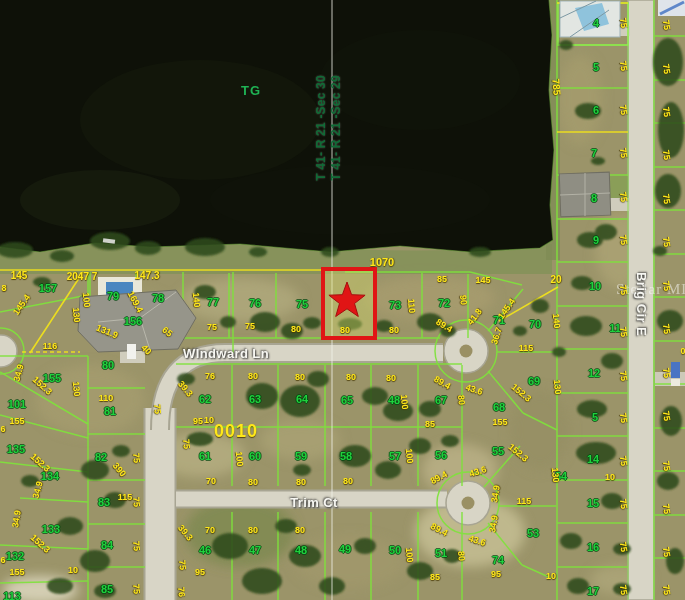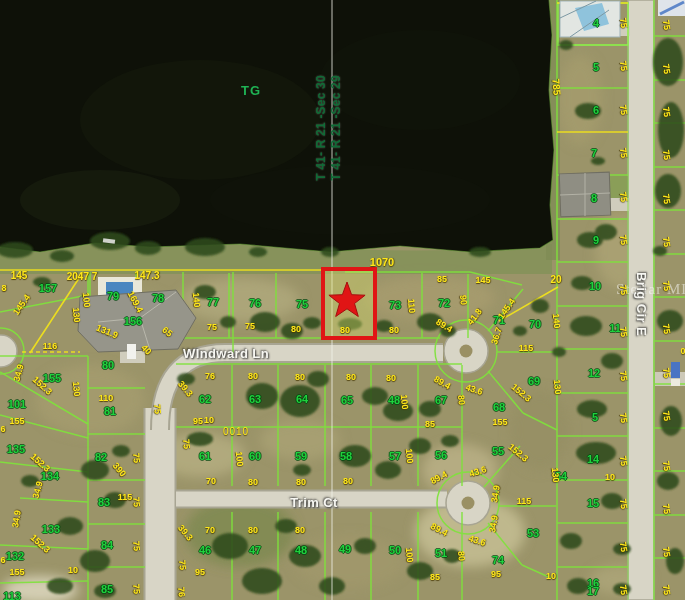--- a/index.html
+++ b/index.html
@@ -21,21 +21,21 @@
   }
   .street{
     color:var(--street);font-weight:bold;font-size:13px;letter-spacing:.4px;
     text-shadow:1px 1px 2px rgba(40,40,40,.9),-1px -1px 2px rgba(40,40,40,.7);
   }
   .section{
     color:var(--section);font-weight:bold;font-size:12px;letter-spacing:.2px;
     text-shadow:0 0 2px rgba(235,240,230,.35);
   }
   .tg{position:absolute;transform:translate(-50%,-50%);color:#1fb254;font-weight:bold;font-size:13px;letter-spacing:1px;}
-  .code{position:absolute;transform:translate(-50%,-50%);color:var(--dim);font-weight:normal;font-size:10px;letter-spacing:1px;
+  .code{position:absolute;transform:translate(-50%,-50%);color:var(--dim);font-weight:bold;font-size:18px;letter-spacing:1px;
     text-shadow:0 1px 1px rgba(70,55,0,.85);}
   .watermark{position:absolute;left:616px;top:289px;transform:translate(0,-50%);
     color:rgba(255,255,255,.5);font-family:"Liberation Serif",serif;font-size:15px;letter-spacing:1px;white-space:nowrap;}
 </style>
 </head>
 <body>
 
 <div id="stage">
 <svg width="685" height="600" viewBox="0 0 685 600">
   <defs>
@@ -359,21 +359,21 @@
       <span class="lbl pnum" style="left: 596px; top: 110px;">6</span>
       <span class="lbl pnum" style="left: 594px; top: 153px;">7</span>
       <span class="lbl pnum" style="left: 594px; top: 198px;">8</span>
       <span class="lbl pnum" style="left: 596px; top: 240px;">9</span>
       <span class="lbl pnum" style="left: 595px; top: 286px;">10</span>
       <span class="lbl pnum" style="left: 595px; top: 328px; margin-left: 20px;">11</span>
       <span class="lbl pnum" style="left: 594px; top: 373px;">12</span>
       <span class="lbl pnum" style="left: 595px; top: 417px;">5</span>
       <span class="lbl pnum" style="left: 593px; top: 459px;">14</span>
       <span class="lbl pnum" style="left: 593px; top: 503px;">15</span>
-      <span class="lbl pnum" style="left: 593px; top: 547px; margin-top: 36px;">16</span>
+      <span class="lbl pnum" style="left: 593px; top: 547px;">16</span>
       <span class="lbl pnum" style="left: 593px; top: 591px;">17</span>
       <span class="lbl dim" style="left: 19px; top: 276px; font-size: 10px;">145</span>
       <span class="lbl dim" style="left: 82px; top: 277px; font-size: 10px;">2047 7</span>
       <span class="lbl dim" style="left: 147px; top: 276px; font-size: 10px;">147.3</span>
       <span class="lbl dim" style="left: 382px; top: 262px; font-size: 11px;">1070</span>
       <span class="lbl dim" style="left: 4px; top: 288px;">8</span>
       <span class="lbl dim" style="left: 86px; top: 300px; transform: translate(-50%, -50%) rotate(85deg);">100</span>
       <span class="lbl dim" style="left: 76px; top: 315px; transform: translate(-50%, -50%) rotate(85deg);">130</span>
       <span class="lbl dim" style="left: 196px; top: 300px; transform: translate(-50%, -50%) rotate(85deg);">140</span>
       <span class="lbl dim" style="left: 411px; top: 306px; transform: translate(-50%, -50%) rotate(85deg);">110</span>

